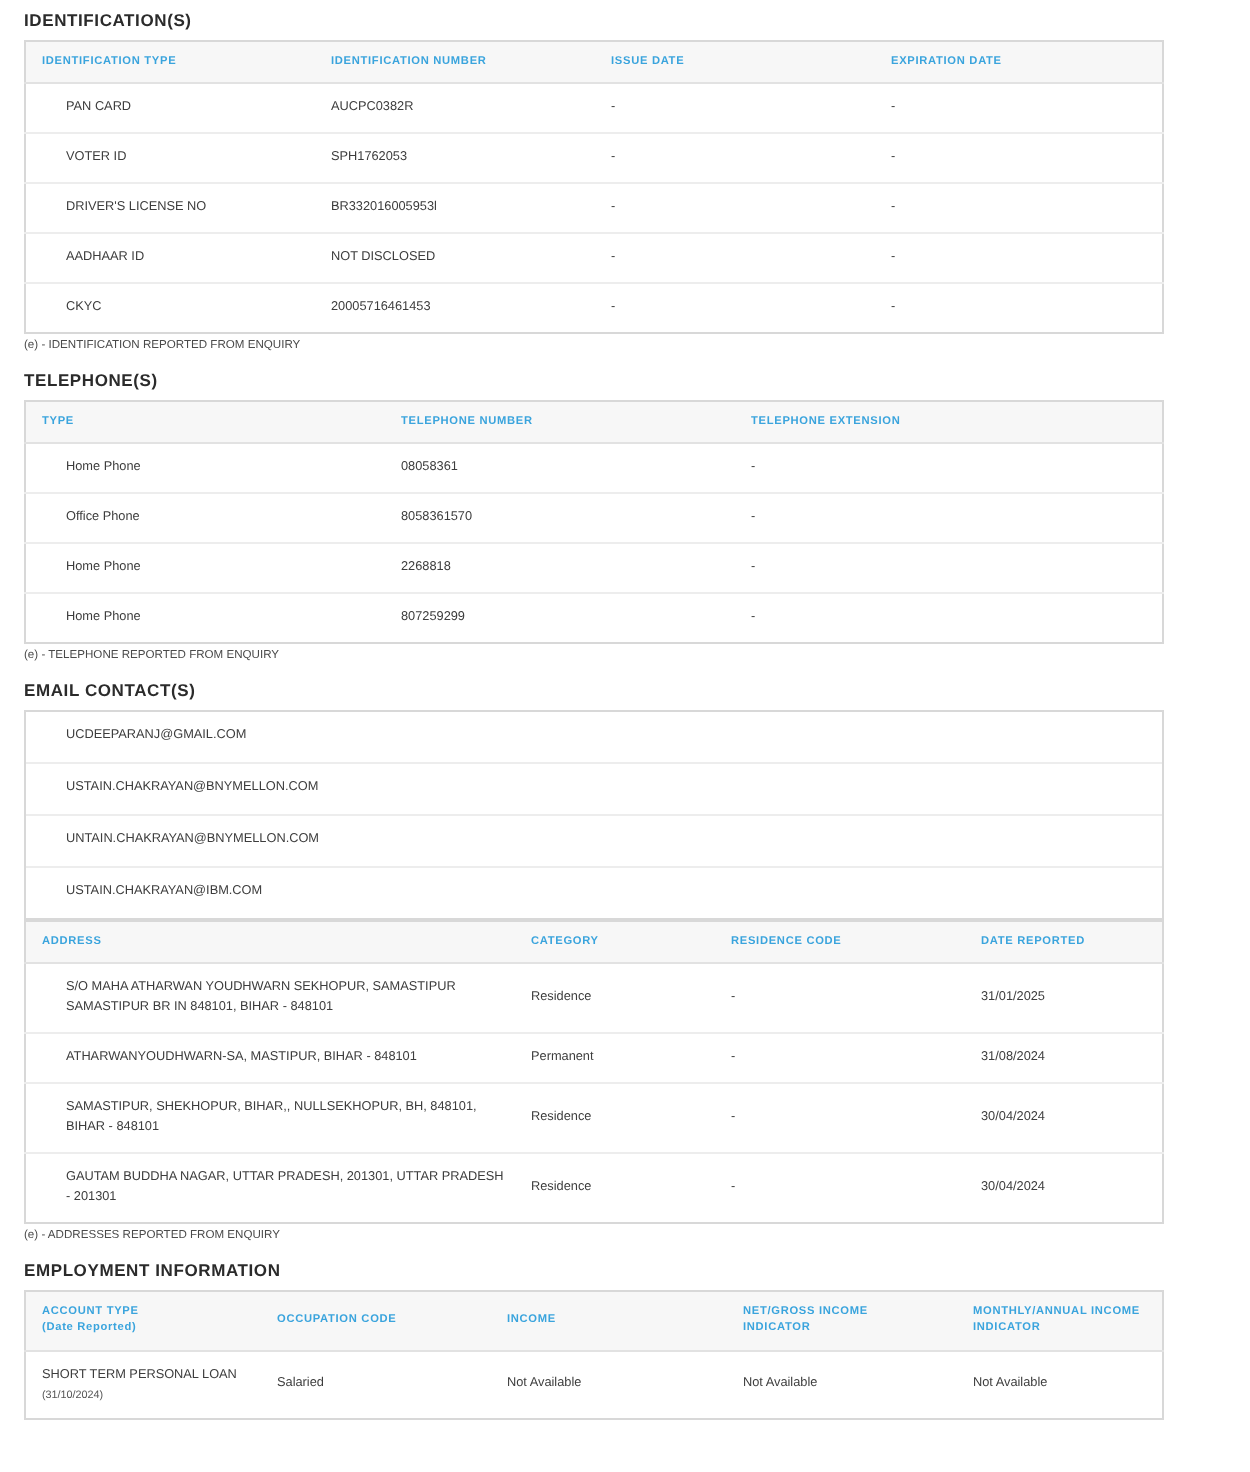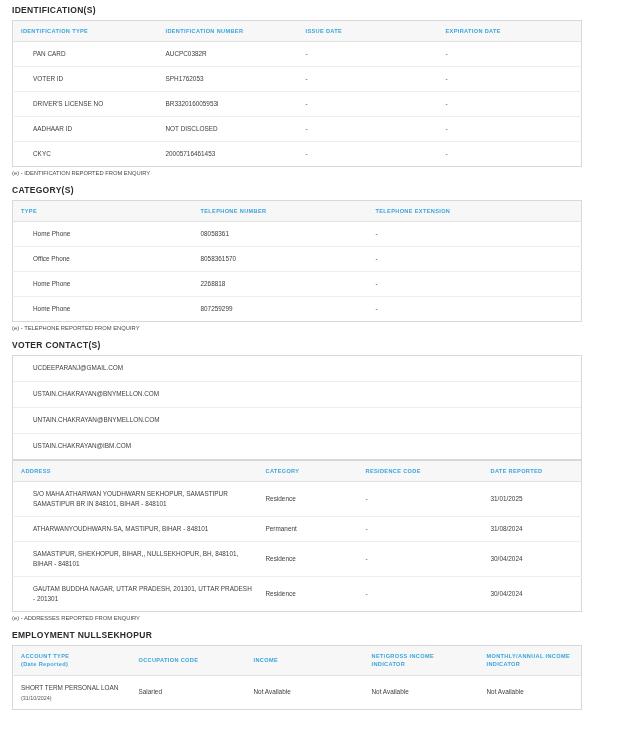--- a/index.html
+++ b/index.html
@@ -120,21 +120,21 @@
       <tr>
         <td class="pad-left">CKYC</td>
         <td>20005716461453</td>
         <td>-</td>
         <td>-</td>
       </tr>
     </tbody>
   </table>
   <div class="footnote">(e) - IDENTIFICATION REPORTED FROM ENQUIRY</div>
 
-  <div class="section-title">CATEGORY(S)</div>
+  <div class="section-title">TELEPHONE(S)</div>
   <table class="grid">
     <thead>
       <tr>
         <th style="width:180px">TYPE</th>
         <th style="width:175px">TELEPHONE NUMBER</th>
         <th>TELEPHONE EXTENSION</th>
       </tr>
     </thead>
     <tbody>
       <tr>
@@ -154,21 +154,21 @@
       </tr>
       <tr>
         <td class="pad-left">Home Phone</td>
         <td>807259299</td>
         <td>-</td>
       </tr>
     </tbody>
   </table>
   <div class="footnote">(e) - TELEPHONE REPORTED FROM ENQUIRY</div>
 
-  <div class="section-title">VOTER CONTACT(S)</div>
+  <div class="section-title">EMAIL CONTACT(S)</div>
   <div class="plain-box">
     <div class="row">UCDEEPARANJ@GMAIL.COM</div>
     <div class="row">USTAIN.CHAKRAYAN@BNYMELLON.COM</div>
     <div class="row">UNTAIN.CHAKRAYAN@BNYMELLON.COM</div>
     <div class="row">USTAIN.CHAKRAYAN@IBM.COM</div>
   </div>
 
   <table class="grid">
     <thead>
       <tr>
@@ -200,21 +200,21 @@
       <tr>
         <td class="pad-left">GAUTAM BUDDHA NAGAR, UTTAR PRADESH, 201301, UTTAR PRADESH - 201301</td>
         <td>Residence</td>
         <td>-</td>
         <td>30/04/2024</td>
       </tr>
     </tbody>
   </table>
   <div class="footnote">(e) - ADDRESSES REPORTED FROM ENQUIRY</div>
 
-  <div class="section-title">EMPLOYMENT NULLSEKHOPUR</div>
+  <div class="section-title">EMPLOYMENT INFORMATION</div>
   <table class="grid">
     <thead>
       <tr>
         <th style="width:118px">
           <span class="th-two-line">ACCOUNT TYPE</span>
           <span class="th-two-line">(Date Reported)</span>
         </th>
         <th style="width:115px">
           <span class="th-two-line">OCCUPATION CODE</span>
         </th>

